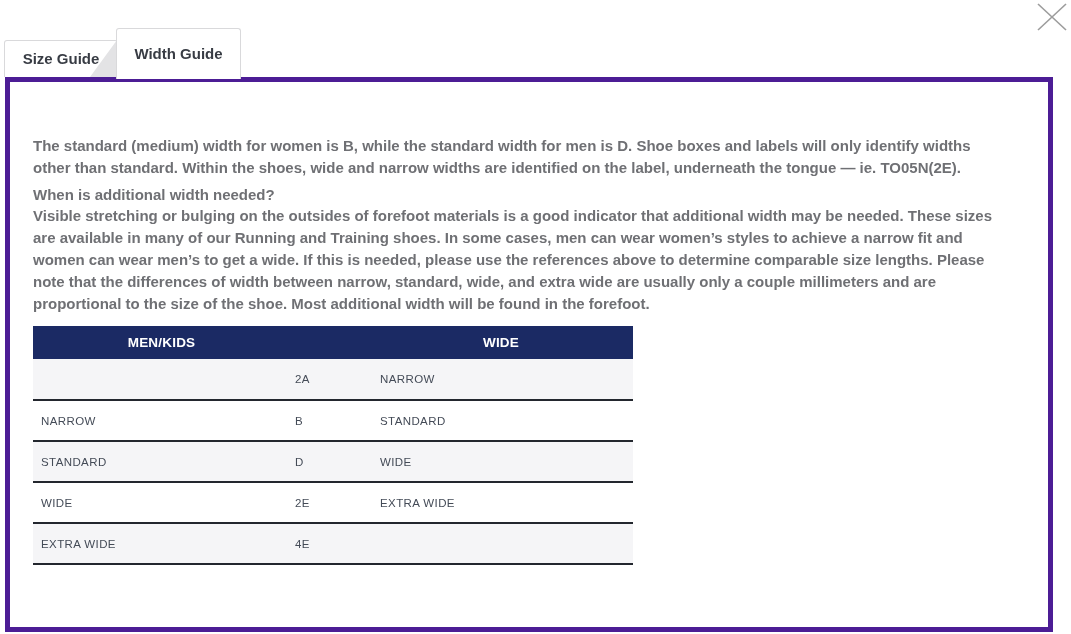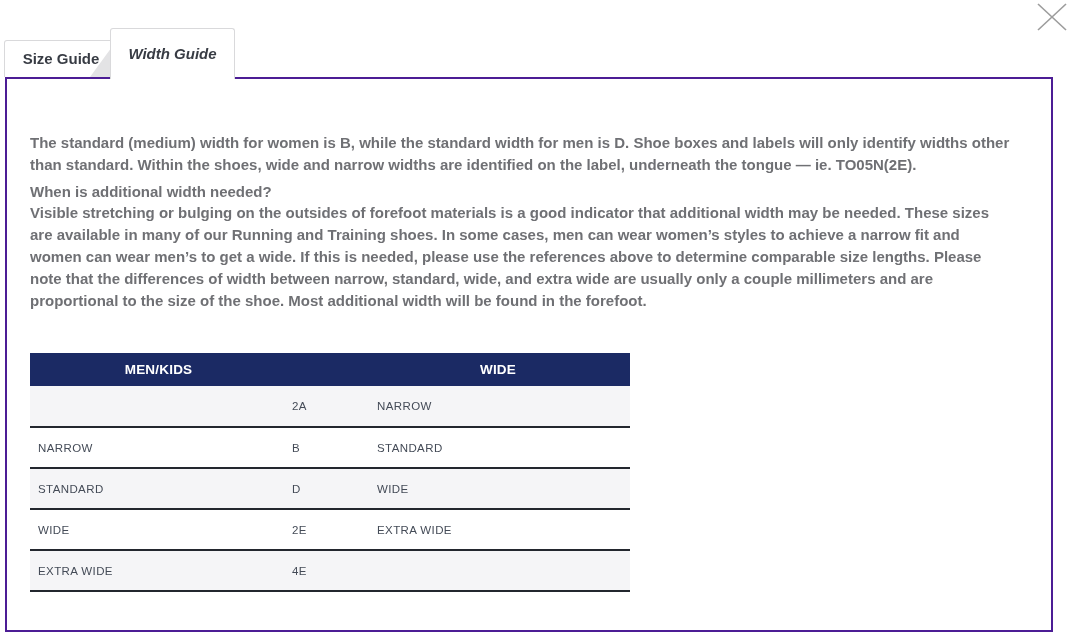--- a/index.html
+++ b/index.html
@@ -54,54 +54,53 @@
     position: absolute;
     right: 0;
     bottom: 0;
     width: 0;
     height: 0;
     border-bottom: 37px solid #e3e3e5;
     border-left: 27px solid transparent;
   }
   .tab-inactive .tab-label { position: relative; z-index: 1; }
   .tab-active {
-    left: 110px;
+    left: 116px;
     top: 28px;
     width: 125px;
     height: 51px;
     line-height: 49px;
     z-index: 5;
-    font-style: italic;
   }
 
   
   .panel {
     position: absolute;
     left: 5px;
     top: 77px;
     width: 1048px;
     height: 555px;
     background: #ffffff;
-    border: 2px solid #4c1d95;
+    border: 5px solid #4c1d95;
     z-index: 1;
     padding: 53px 40px 0 23px;
   }
 
   .copy {
     font-size: 15px;
     font-weight: 700;
     color: #6f7074;
     line-height: 21.8px;
     max-width: 985px;
   }
   .copy + .copy { margin-top: 5px; }
 
   
   table.width-table {
-    margin-top: 42px;
+    margin-top: 12px;
     width: 600px;
     border-collapse: collapse;
     table-layout: fixed;
   }
   .width-table col.c1 { width: 257px; }
   .width-table col.c2 { width: 79px; }
   .width-table col.c3 { width: 264px; }
 
   .width-table thead th {
     background: #1b2a64;

